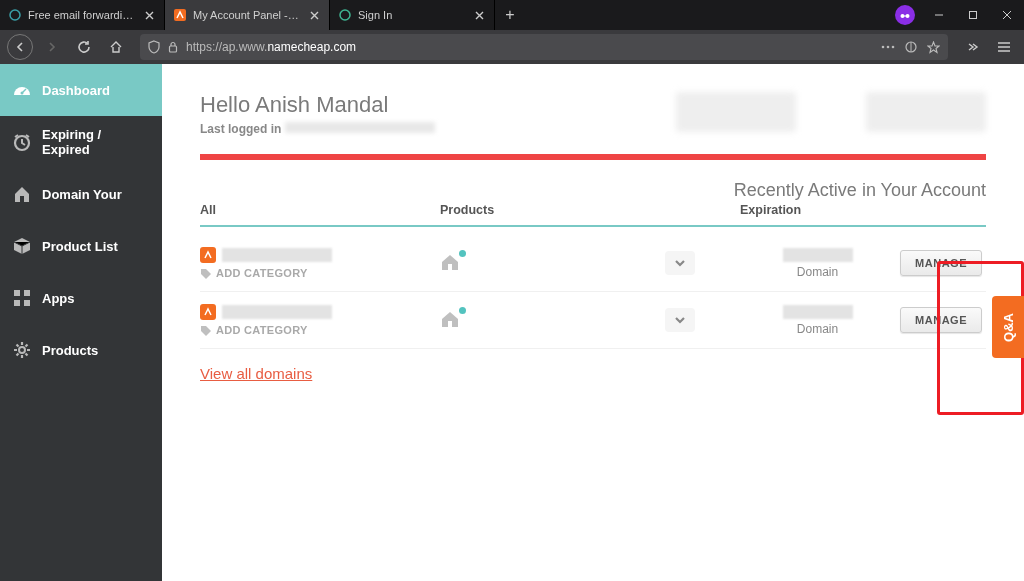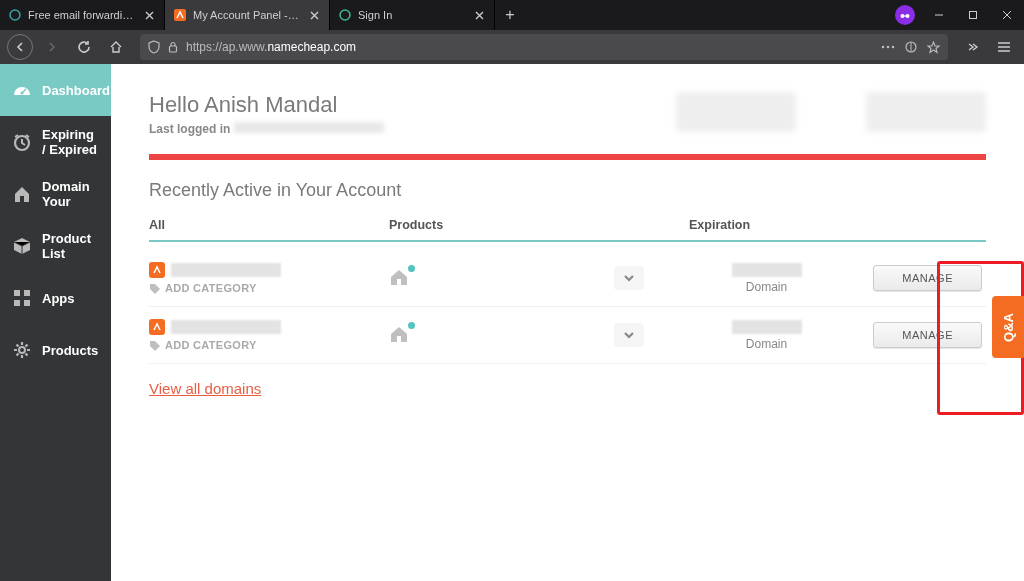--- a/index.html
+++ b/index.html
@@ -26,56 +26,56 @@
 .back-circle { width:26px; height:26px; border:1px solid #777; border-radius:50%; display:flex; align-items:center; justify-content:center;}
 .url-bar { flex: 1; height: 26px; background: #4a4a4d; border-radius: 4px; display: flex; align-items: center; padding: 0 8px; gap: 8px; margin: 0 6px; }
 .url-icon { color: #bbb; display:flex; }
 .url-text { color: #bbb; font-size: 12px; }
 .url-text .highlight { color: #fff; }
 .url-actions { margin-left: auto; display: flex; gap: 10px; color: #bbb; align-items:center;}
 
 
 .page { display: flex; height: calc(581px - 64px); background: #fff; }
 
-.sidebar { width: 111px; background: #333537; display: flex; flex-direction: column; }
+.sidebar { width: 162px; background: #333537; display: flex; flex-direction: column; }
 .side-item { display: flex; align-items: center; height: 52px; padding: 0 12px; gap: 10px; color: #fff; font-size: 13px; cursor: pointer; position: relative; font-weight: bold; }
 .side-item.active { background: #79c9c5; }
 .side-item.active::after { content: ""; position: absolute; right: -10px; top: 50%; transform: translateY(-50%); border-top: 10px solid transparent; border-bottom: 10px solid transparent; border-left: 10px solid #79c9c5; }
 .side-icon { width: 20px; height: 20px; display: flex; align-items: center; justify-content: center; }
 
 .content { flex: 1; background: #fff; padding: 28px 38px; position: relative; overflow: hidden; }
 .hello { color: #7a7a7a; font-size: 22px; font-weight: 400; margin-bottom: 4px; }
 .last-logged { color: #888; font-size: 12px; font-weight: bold; }
 .blurred { display:inline-block; background:#e8e8e8; filter: blur(2px); }
 .top-row { display:flex; justify-content:space-between; align-items:flex-start; border-bottom: 6px solid #ef4444; padding-bottom: 18px; margin-bottom: 20px;}
 .top-right-blur { display:flex; gap:70px;}
 .blur-box { width:120px; height:40px; background:#eee; filter: blur(3px); border-radius:3px;}
 
-.section-title { color: #7a7a7a; font-size: 18px; font-weight: 400; margin-bottom: 17px; }
+.section-title { color: #7a7a7a; font-size: 18px; font-weight: 400; margin-bottom: 2px; text-align: right; }
 .table-head { display: flex; border-bottom: 2px solid #79c9c5; padding-bottom: 8px; margin-bottom: 8px; }
 .col-all { width: 240px; font-size: 12.5px; font-weight: bold; color: #555; }
 .col-products { width: 300px; font-size: 12.5px; font-weight: bold; color: #555; }
 .col-exp { width: 155px; font-size: 12.5px; font-weight: bold; color: #555; }
 
 .row { display: flex; align-items: center; padding: 12px 0; border-bottom: 1px solid #f0f0f0; }
 .row .c1 { width: 240px; display:flex; flex-direction:column; gap:4px; }
 .row .c2 { width: 180px; display:flex; align-items:center; }
 .row .c3 { width: 120px; display:flex; align-items:center; justify-content:center; }
 .row .c4 { width: 155px; display:flex; flex-direction:column; align-items:center; gap:3px;}
 .row .c5 { flex:1; display:flex; justify-content:flex-end; padding-right:4px;}
 .domain-line { display:flex; align-items:center; gap:6px;}
 .orange-badge { width:16px; height:16px; background:#f36c21; border-radius:3px; display:flex; align-items:center; justify-content:center;}
 .domain-blur { width:110px; height:14px; background:#e3e3e3; filter:blur(1px);}
 .add-cat { display:flex; align-items:center; gap:4px; color:#a9a9a9; font-size:11px; font-weight:bold; letter-spacing:0.3px;}
 .prod-icon { width:22px; height:20px; position:relative;}
 .dot { position:absolute; top:-3px; right:-4px; width:7px; height:7px; background:#53c3bf; border-radius:50%;}
 .chevron-box { width:30px; height:24px; background:#f5f5f5; border-radius:4px; display:flex; align-items:center; justify-content:center; cursor:pointer;}
 .exp-blur { width:70px; height:14px; background:#e3e3e3; filter:blur(1px);}
 .domain-label { color:#888; font-size:12px;}
-.manage-btn { background: linear-gradient(#fafafa,#eaeaea); border:1px solid #ccc; border-radius:3px; padding:6px 28px; font-size:11px; font-weight:normal; color:#555; letter-spacing:0.5px; cursor:pointer; box-shadow: 0 1px 1px rgba(0,0,0,0.1);}
+.manage-btn { background: linear-gradient(#fafafa,#eaeaea); border:1px solid #ccc; border-radius:3px; padding:6px 14px; font-size:11px; font-weight:bold; color:#555; letter-spacing:0.5px; cursor:pointer; box-shadow: 0 1px 1px rgba(0,0,0,0.1);}
 .manage-highlight { position:absolute; border:3px solid #ed1c24; border-radius:3px; top: 197px; right: 0px; width: 87px; height: 154px; pointer-events:none;}
 .view-all { color:#e85d42; font-size:15px; margin-top:16px; display:inline-block; cursor:pointer;text-decoration:underline;}
 
 .qa-tab { position:absolute; right:0; top: 232px; width:32px; height:62px; background:#f36c21; color:#fff; font-size:13px; display:flex; align-items:center; justify-content:center; border-top-left-radius:4px; border-bottom-left-radius:4px; cursor:pointer;}
 .qa-tab span { transform: rotate(-90deg); white-space:nowrap; font-weight:bold;}
 
 svg { display:block; }
 </style>
 </head>
 <body>

